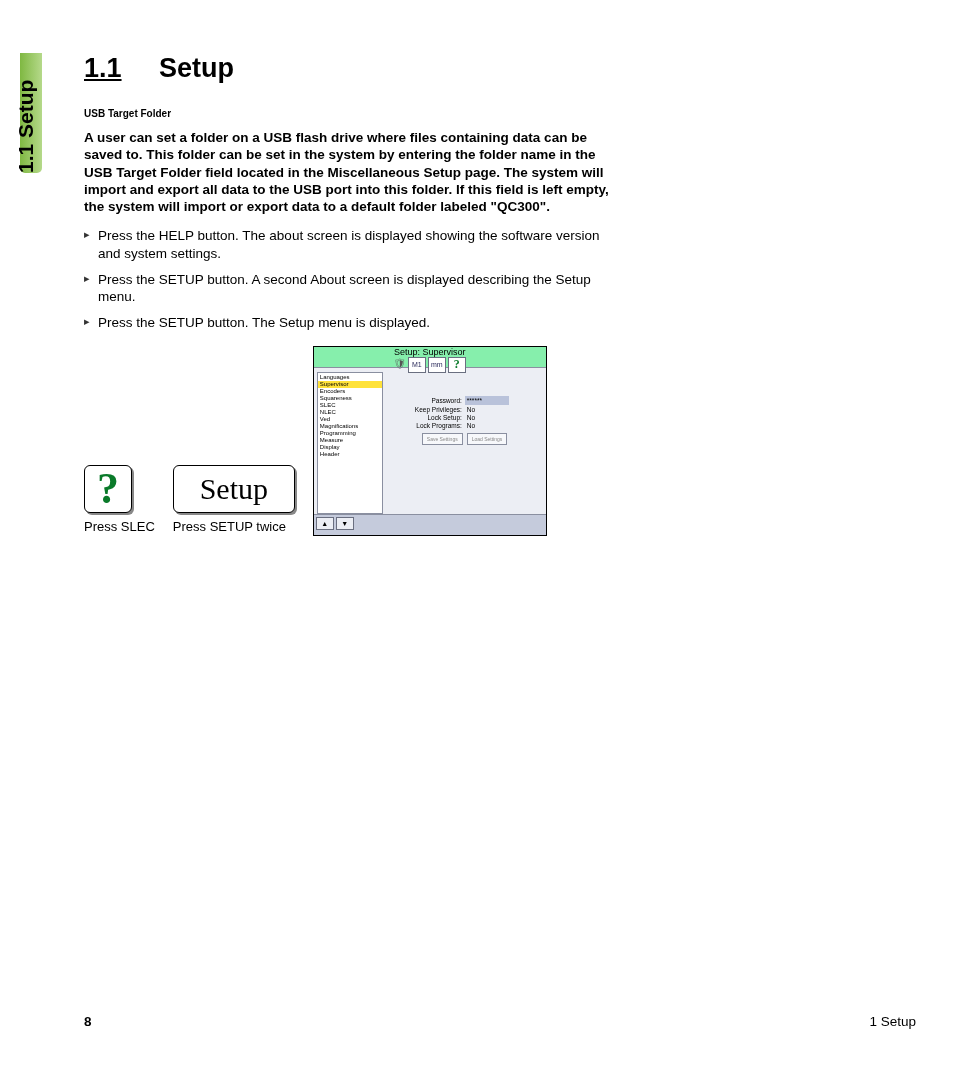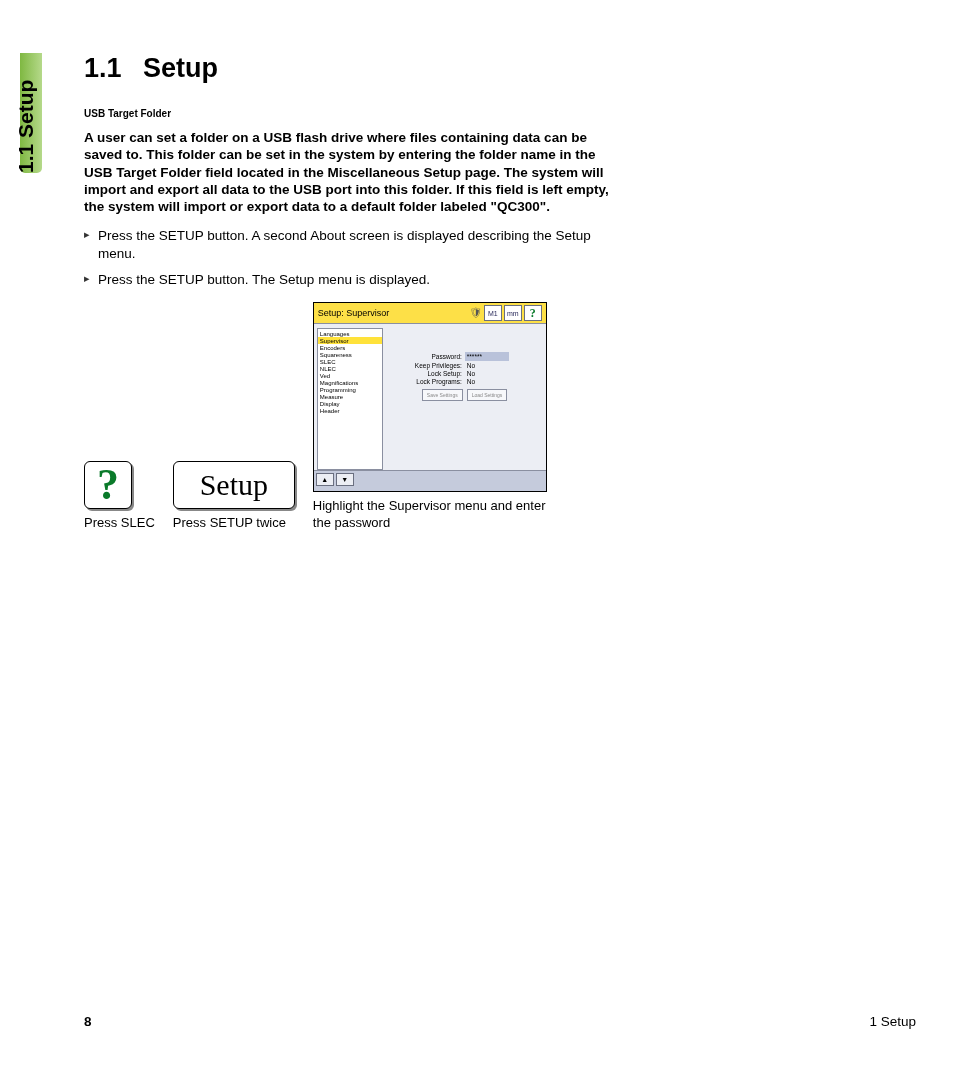--- a/index.html
+++ b/index.html
@@ -41,21 +41,21 @@
     position: absolute;
     left: 84px;
     top: 53px;
     width: 530px;
   }
   h1.heading {
     margin: 0 0 24px 0;
     font-size: 27px;
     font-weight: bold;
   }
-  h1.heading .num { margin-right: 14px; }
+  h1.heading .num { margin-right: 30px; text-decoration: underline; }
   h2.subheading {
     margin: 0 0 10px 0;
     font-size: 10px;
     font-weight: bold;
   }
   p.body {
     margin: 0 0 12px 0;
     font-size: 13.5px;
     line-height: 1.28;
     font-weight: bold;
@@ -120,27 +120,28 @@
 
   
   .supervisor {
     width: 232px;
     border: 1px solid #000;
     background: #cfd4e0;
     font-family: Arial, sans-serif;
   }
   .sv-titlebar {
     height: 20px;
-    background: #fde047;
+    background: #86efac;
     display: flex;
     align-items: center;
     font-size: 9px;
     padding: 0 4px;
     border-bottom: 1px solid #8a8fa0;
     justify-content: space-between;
+    flex-direction: column;
   }
   .sv-titlebar .tb-left { font-size: 9px; }
   .sv-titlebar .tb-right { display: flex; gap: 2px; }
   .tb-icon {
     width: 16px; height: 14px;
     border: 1px solid #6a6f80;
     background: #fff;
     font-size: 7px;
     display: flex; align-items: center; justify-content: center;
     color: #2a2a5a;
@@ -243,20 +244,21 @@
     <h1 class="heading">
       <span class="num">1.1</span>
       <span>Setup</span>
     </h1>
 
     <h2 class="subheading">USB Target Folder</h2>
 
     <p class="body">A user can set a folder on a USB flash drive where files containing data can be saved to. This folder can be set in the system by entering the folder name in the USB Target Folder field located in the Miscellaneous Setup page. The system will import and export all data to the USB port into this folder. If this field is left empty, the system will import or export data to a default folder labeled "QC300".</p>
 
     <ul class="steps">
+      <li>Press the HELP button. The about screen is displayed showing the software version and system settings.</li>
       <li>Press the SETUP button. A second About screen is displayed describing the Setup menu.</li>
       <li>Press the SETUP button. The Setup menu is displayed.</li>
     </ul>
 
     <div class="figures-row">
 
       <div class="fig">
         <div class="hard-btn help-btn">?</div>
         <div class="caption">Press SLEC</div>
       </div>
@@ -313,21 +315,20 @@
                 <div class="sv-mini-btn">Save Settings</div>
                 <div class="sv-mini-btn">Load Settings</div>
               </div>
             </div>
           </div>
           <div class="sv-footer">
             <div class="arrow-btn">▲</div>
             <div class="arrow-btn">▼</div>
           </div>
         </div>
-        <div class="caption">Highlight the Supervisor menu and enter the password</div>
       </div>
 
     </div>
   </div>
 
   <div class="page-footer">
     <span class="pn">8</span>
     <span>1 Setup</span>
   </div>
 </div>

